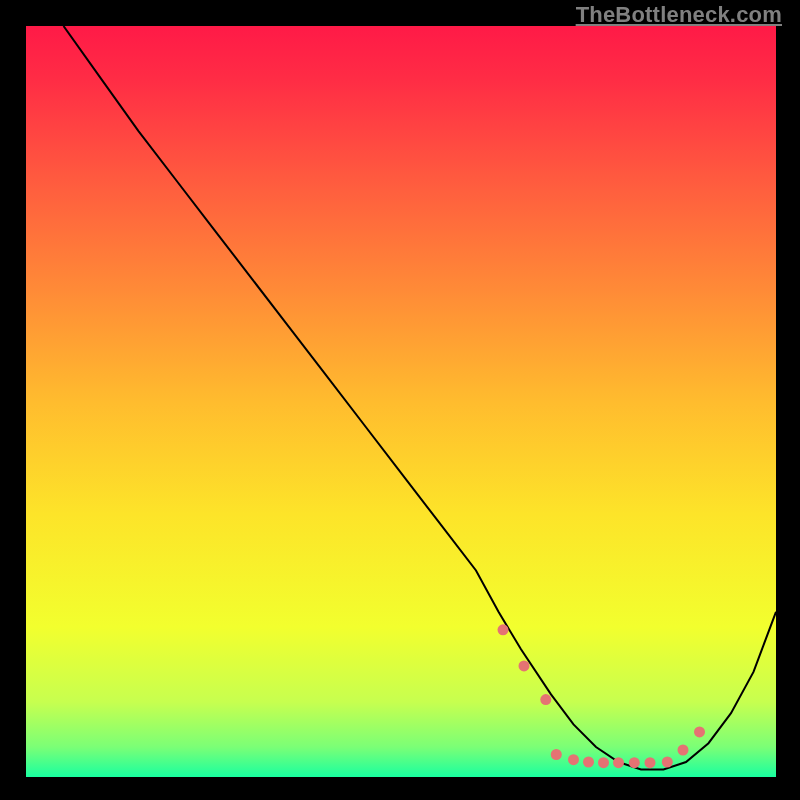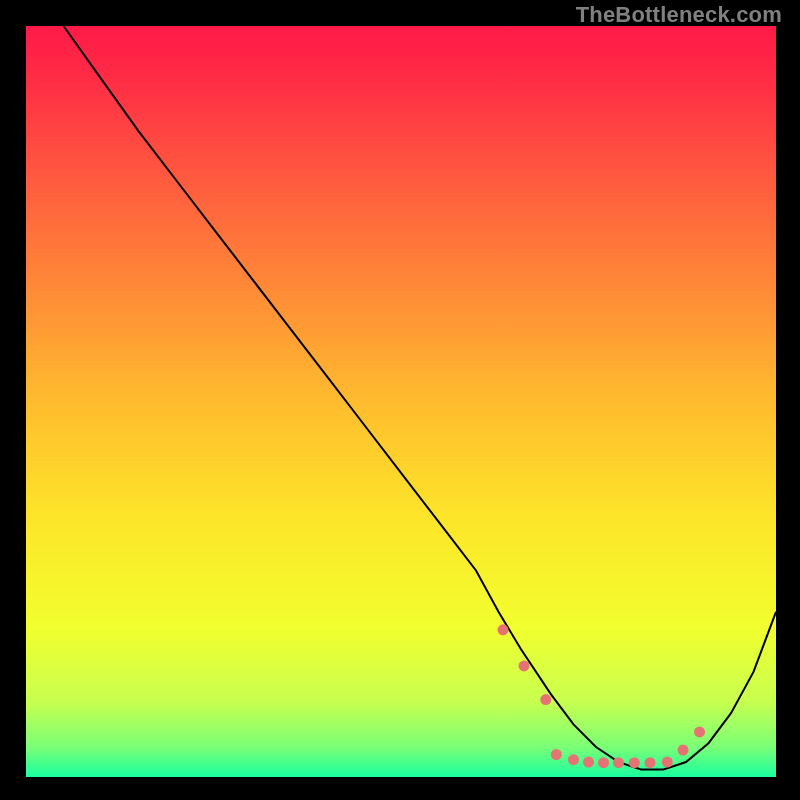--- a/index.html
+++ b/index.html
@@ -22,20 +22,21 @@
     width: 750px;
     height: 751px;
   }
   .watermark {
     position: absolute;
     top: 4px;
     right: 18px;
     font: 600 22px/1 Arial, Helvetica, sans-serif;
     color: #808080;
     letter-spacing: 0.2px;
+    text-decoration: underline;
   }
   svg { display: block; }
 </style>
 </head>
 <body>
 
 <div class="frame">
   <div class="plot-area">
     <svg id="chart-svg" width="750" height="751" viewBox="0 0 750 751">
       <defs>

